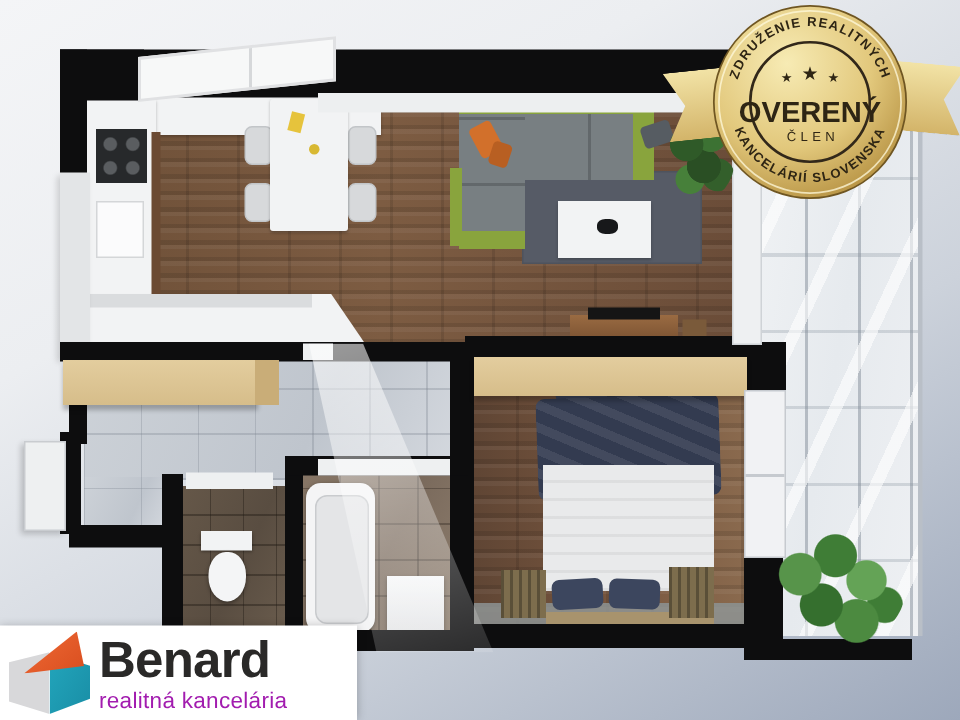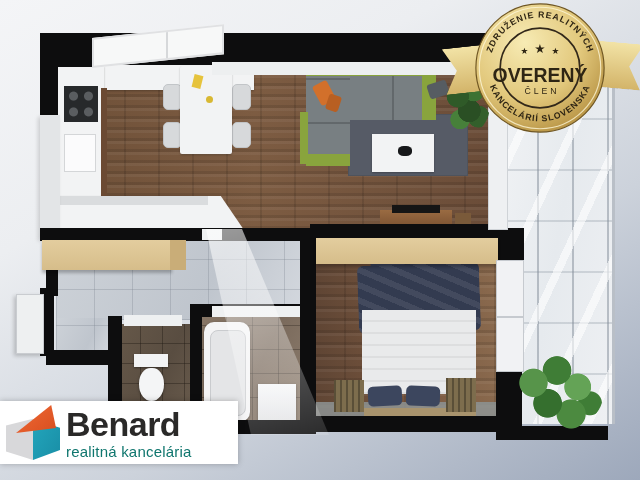--- a/index.html
+++ b/index.html
@@ -43,21 +43,21 @@
   .bp{background:
     radial-gradient(circle at 25% 40%,#57944a 0 16%,transparent 17%),
     radial-gradient(circle at 50% 25%,#3f7d36 0 18%,transparent 19%),
     radial-gradient(circle at 72% 45%,#64a356 0 16%,transparent 17%),
     radial-gradient(circle at 40% 65%,#356f2e 0 18%,transparent 19%),
     radial-gradient(circle at 65% 78%,#4c8a40 0 16%,transparent 17%),
     radial-gradient(circle at 85% 65%,#3f7d36 0 12%,transparent 13%);}
   .badge-ribbon{background:linear-gradient(180deg,#f2e3a6,#d3b469);box-shadow:0 2px 3px rgba(0,0,0,.3);}
   #logo-box{background:#ffffff;box-shadow:0 0 6px rgba(0,0,0,.25);}
   #brand-name{font-size:34px;font-weight:700;color:#2a2928;letter-spacing:-.5px;line-height:1;}
-  #brand-tagline{font-size:15px;color:#0f766e;margin-top:2px;letter-spacing:.2px;}
+  #brand-tagline{font-size:15px;color:#a21caf;margin-top:2px;letter-spacing:.2px;}
   svg text{font-family:"Liberation Sans","DejaVu Sans",sans-serif;}
 </style>
 </head>
 <body>
 
 <div id="stage">
 
   <div class="abs wood" style="left:56px;top:55px;width:442px;height:177px;"></div>
   <div class="abs tileL" style="left:56px;top:238px;width:254px;height:82px;"></div>
   <div class="abs tileL" style="left:56px;top:318px;width:56px;height:38px;"></div>
@@ -197,21 +197,21 @@
     <text x="54" y="56" font-size="9" text-anchor="middle" fill="#2e2514" font-family="DejaVu Sans">★</text>
     <text x="70" y="55" font-size="13" text-anchor="middle" fill="#2e2514" font-family="DejaVu Sans">★</text>
     <text x="86" y="56" font-size="9" text-anchor="middle" fill="#2e2514" font-family="DejaVu Sans">★</text>
     <text x="70" y="84" font-size="20" font-weight="bold" text-anchor="middle" fill="#2e2514">OVERENÝ</text>
     <text x="72" y="97" font-size="9" letter-spacing="3" text-anchor="middle" fill="#2e2514">ČLEN</text>
     <text font-size="9" font-weight="bold" letter-spacing="1" fill="#2e2514">
       <textPath href="#arcBot" startOffset="50%" text-anchor="middle">KANCELÁRIÍ SLOVENSKA</textPath>
     </text>
   </svg>
 
-  <div id="logo-box" class="abs" style="left:0;top:401px;width:238px;height:63px;">
+  <div id="logo-box" class="abs" style="left:0;top:417px;width:238px;height:63px;">
     <div class="abs" style="left:6px;top:3px;width:54px;height:58px;">
       <div class="abs" style="left:0;top:14px;width:27px;height:42px;background:#d8d8da;clip-path:polygon(0 18%,100% 2%,100% 100%,0 80%);"></div>
       <div class="abs" style="left:27px;top:10px;width:27px;height:46px;background:linear-gradient(120deg,#23a7bd,#198ea6);clip-path:polygon(0 12%,100% 30%,100% 78%,0 100%);"></div>
       <div class="abs" style="left:10px;top:1px;width:40px;height:28px;background:linear-gradient(140deg,#ef6a35,#d94e1f);clip-path:polygon(0 100%,88% 0,100% 82%);"></div>
     </div>
     <div class="abs" style="left:66px;top:6px;">
       <div id="brand-name">Benard</div>
       <div id="brand-tagline">realitná kancelária</div>
     </div>
   </div>

